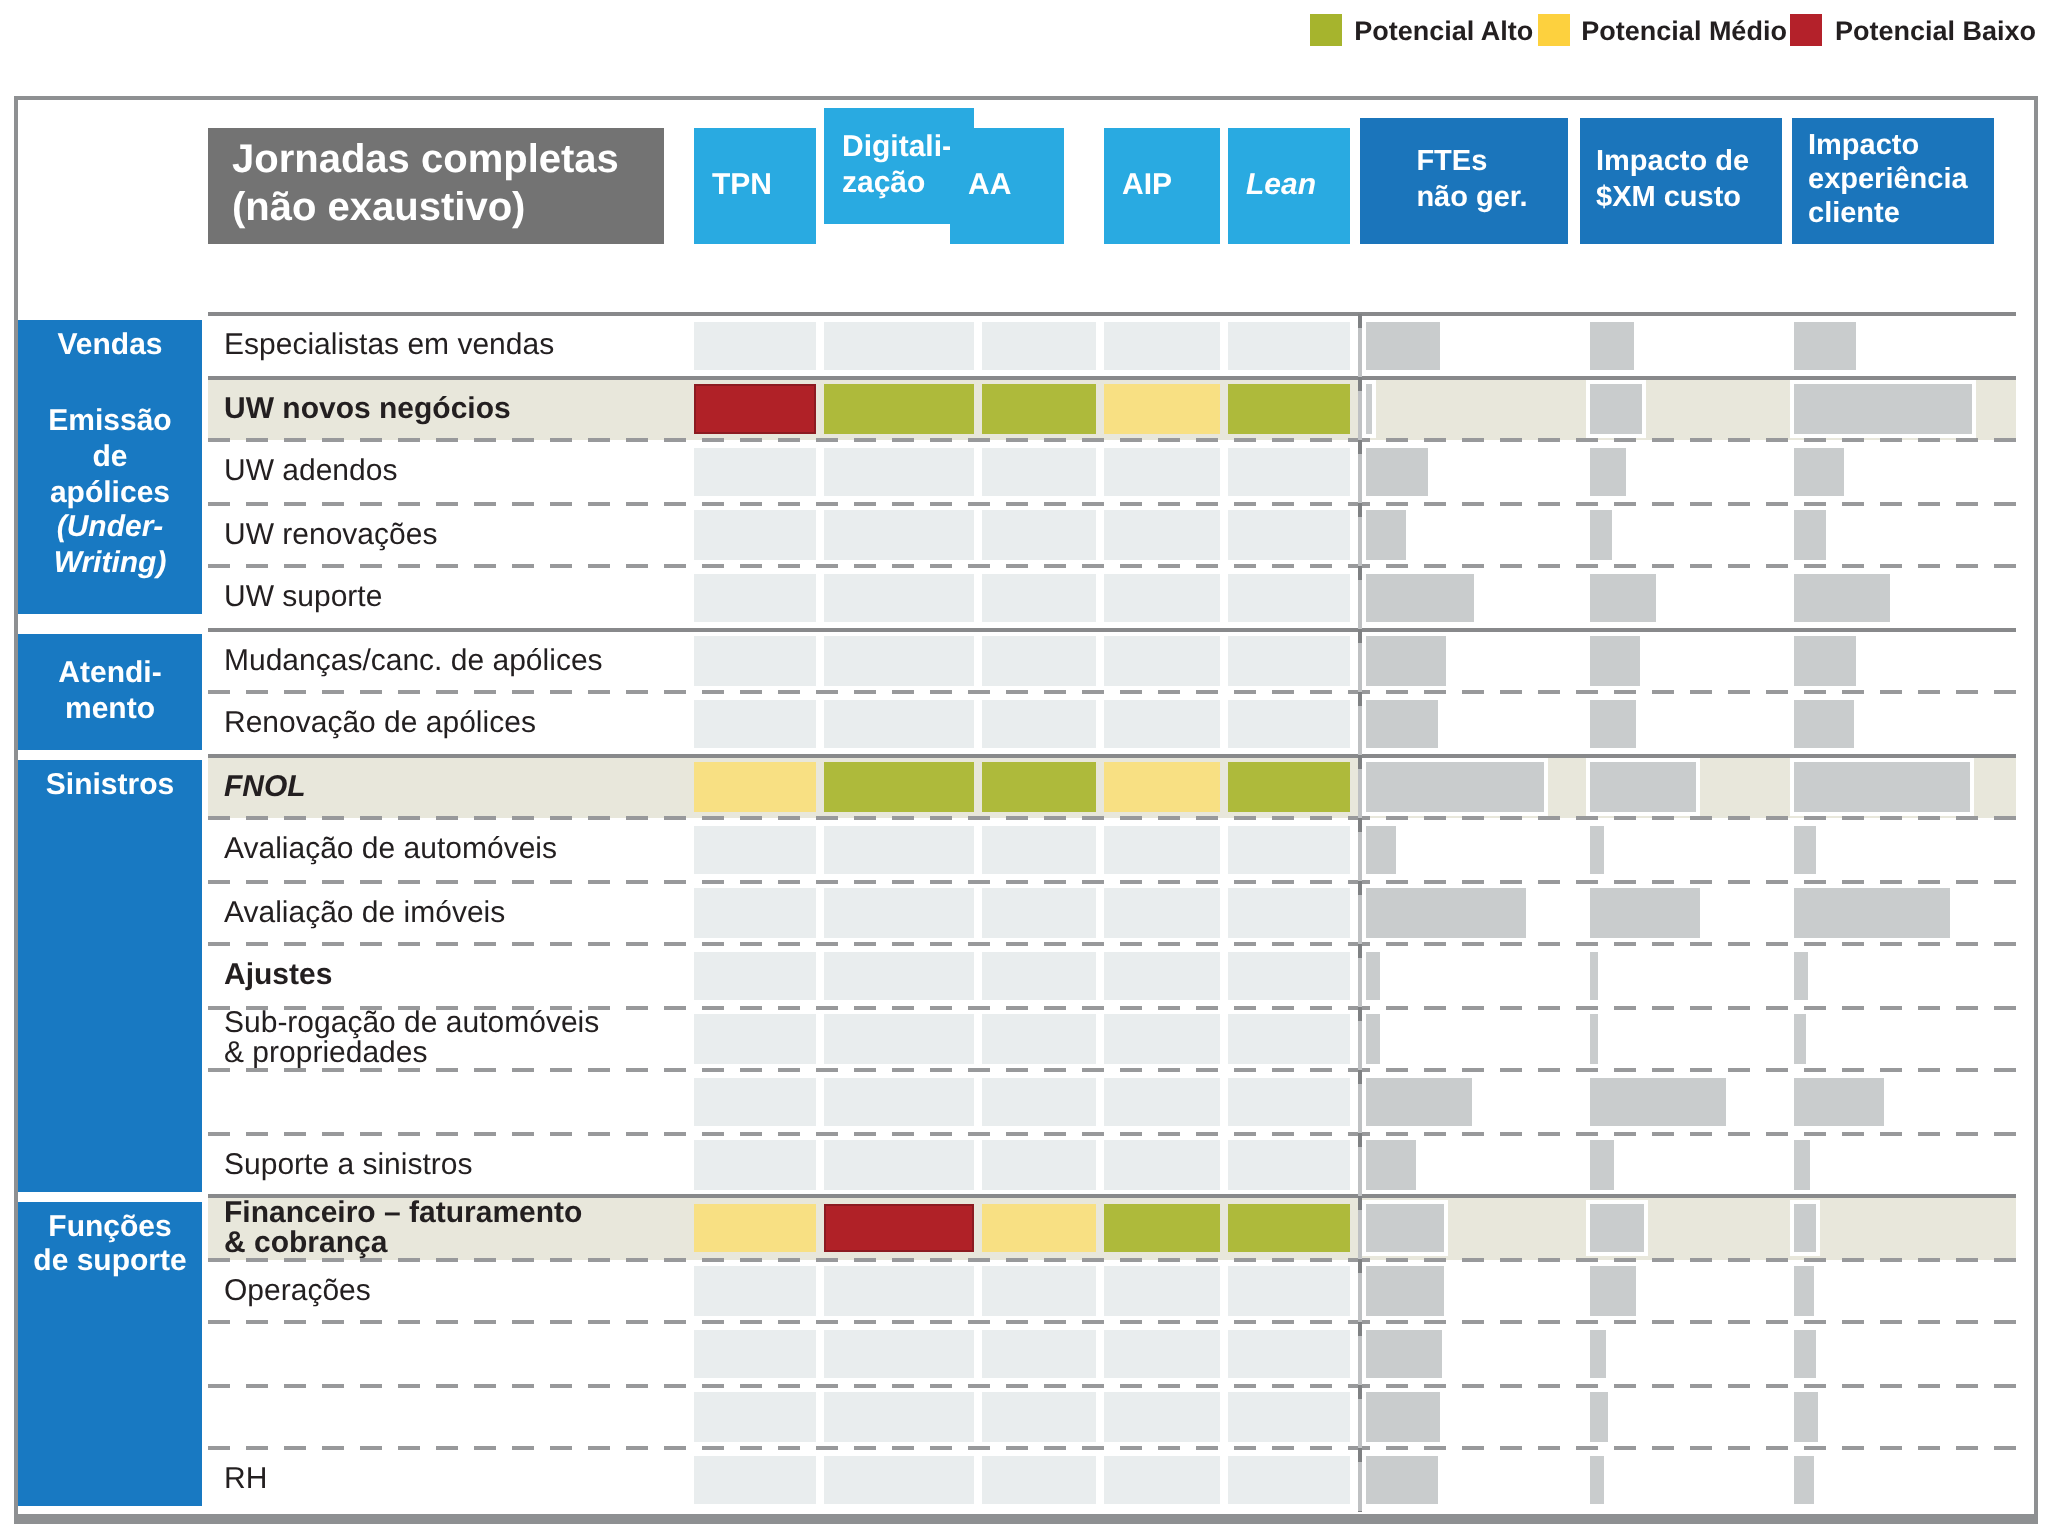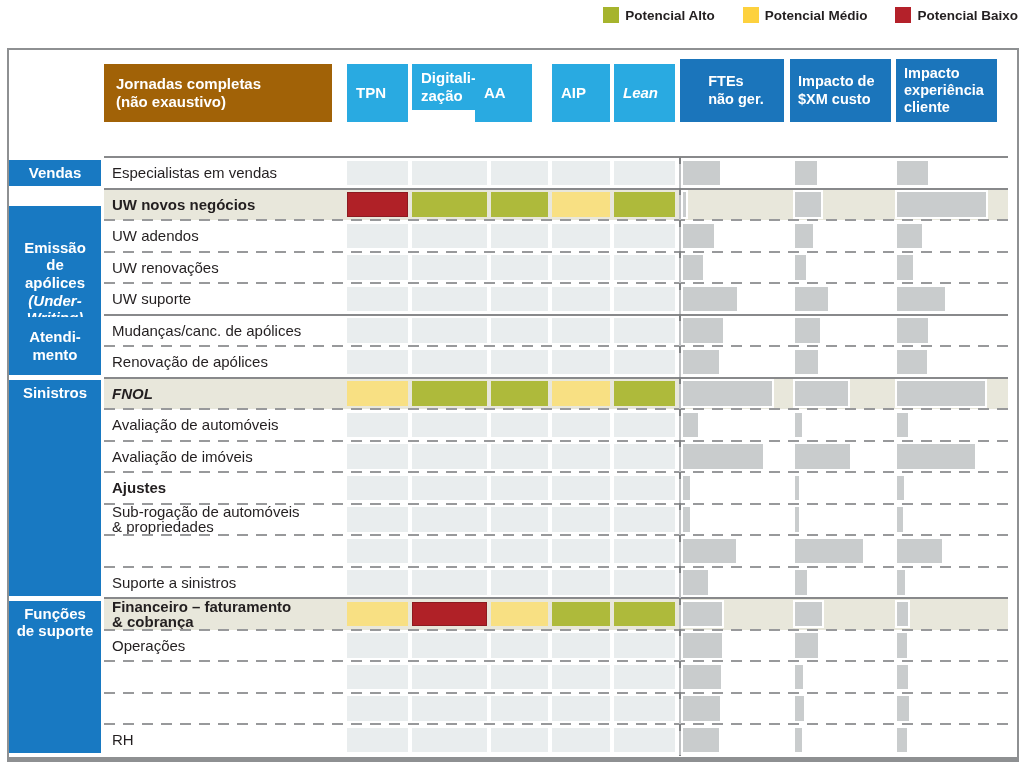--- a/index.html
+++ b/index.html
@@ -1,32 +1,32 @@
 <!DOCTYPE html>
 <html><head>
 <meta charset="utf-8">
 <style>
   html,body { margin:0; padding:0; background:#fff; }
   .canvas { position:relative; width:1026px; height:768px; background:#fff;
             font-family:"Liberation Sans",sans-serif; color:#231f20; overflow:hidden; }
 
   
-  .legend { position:absolute; top:7px; right:8px; display:flex; gap:28px; align-items:flex-start; }
+  .legend { position:absolute; top:7px; right:8px; display:flex; gap:2px; align-items:flex-start; }
   .legend-item { display:flex; align-items:center; gap:6px; font-weight:bold; font-size:13.5px; }
   .swatch { width:16px; height:16px; }
 
   
   .table { position:absolute; left:7px; top:48px; width:1012px; height:714px;
            border:2px solid #8e9092; border-bottom-width:5px; box-sizing:border-box; background:#fff; }
 
   
   .hdr { position:absolute; color:#fff; font-weight:bold; line-height:1.18;
          display:flex; align-items:center; box-sizing:border-box; padding-left:9px;
          white-space:pre-line; }
-  .hdr.dark  { background:#a16207; font-size:15px; }
+  .hdr.dark  { background:#737373; font-size:20px; }
   .hdr.light { background:#29aae1; font-size:15px; }
   .hdr.impact { background:#1b75bb; font-size:14.5px; padding-left:8px; }
   .hdr .it { font-style:italic; }
 
   
   .group { position:absolute; left:0; width:92px; background:#1879c2; color:#fff;
            font-weight:bold; font-size:15px; text-align:center; white-space:pre-line;
            line-height:1.18; display:flex; flex-direction:column; align-items:center;
            justify-content:center; box-sizing:border-box; }
   .group.top { justify-content:flex-start; padding-top:4px; }
@@ -71,38 +71,38 @@
       </div>
     </div>
 
   <div class="table">
     <div class="hdr dark" style="left:95px; top:14px; width:228px; height:58px; padding-left:12px;">
       <span>Jornadas completas
 (não exaustivo)</span>
     </div>
     <div id="lever-headers">
         <div class="hdr light" style="left: 338px; top: 14px; width: 61px; height: 58px;"><span>TPN</span></div>
-        <div class="hdr light" style="left: 403px; top: 14px; width: 75px; height: 46px;"><span>Digitali-
+        <div class="hdr light" style="left: 403px; top: 4px; width: 75px; height: 58px;"><span>Digitali-
 zação</span></div>
         <div class="hdr light" style="left: 466px; top: 14px; width: 57px; height: 58px;"><span>AA</span></div>
         <div class="hdr light" style="left: 543px; top: 14px; width: 58px; height: 58px;"><span>AIP</span></div>
         <div class="hdr light" style="left: 605px; top: 14px; width: 61px; height: 58px;"><span class="it">Lean</span></div>
       </div>
     <div id="impact-headers">
         <div class="hdr impact" style="left: 671px; top: 9px; width: 104px; height: 63px; justify-content: center;"><span>FTEs
 não ger.</span></div>
         <div class="hdr impact" style="left: 781px; top: 9px; width: 101px; height: 63px;"><span>Impacto de
 $XM custo</span></div>
         <div class="hdr impact" style="left: 887px; top: 9px; width: 101px; height: 63px;"><span>Impacto
 experiência
 cliente</span></div>
       </div>
     <div id="groups">
         <div class="group" style="top: 109.5px; height: 26.5px;"><span>Vendas</span></div>
-        <div class="group" style="top: 156px; height: 121px; justify-content: flex-end;"><span>Emissão
+        <div class="group" style="top: 136px; height: 121px;"><span>Emissão
 de
 apólices</span><span class="sub">(Under-
 Writing)</span></div>
         <div class="group" style="top: 267px; height: 58px;"><span>Atendi-
 mento</span></div>
         <div class="group top" style="top: 330px; height: 215.5px;"><span>Sinistros</span></div>
         <div class="group top" style="top: 550.5px; height: 152.5px;"><span>Funções
 de suporte</span></div>
       </div>
     <div id="rows">

